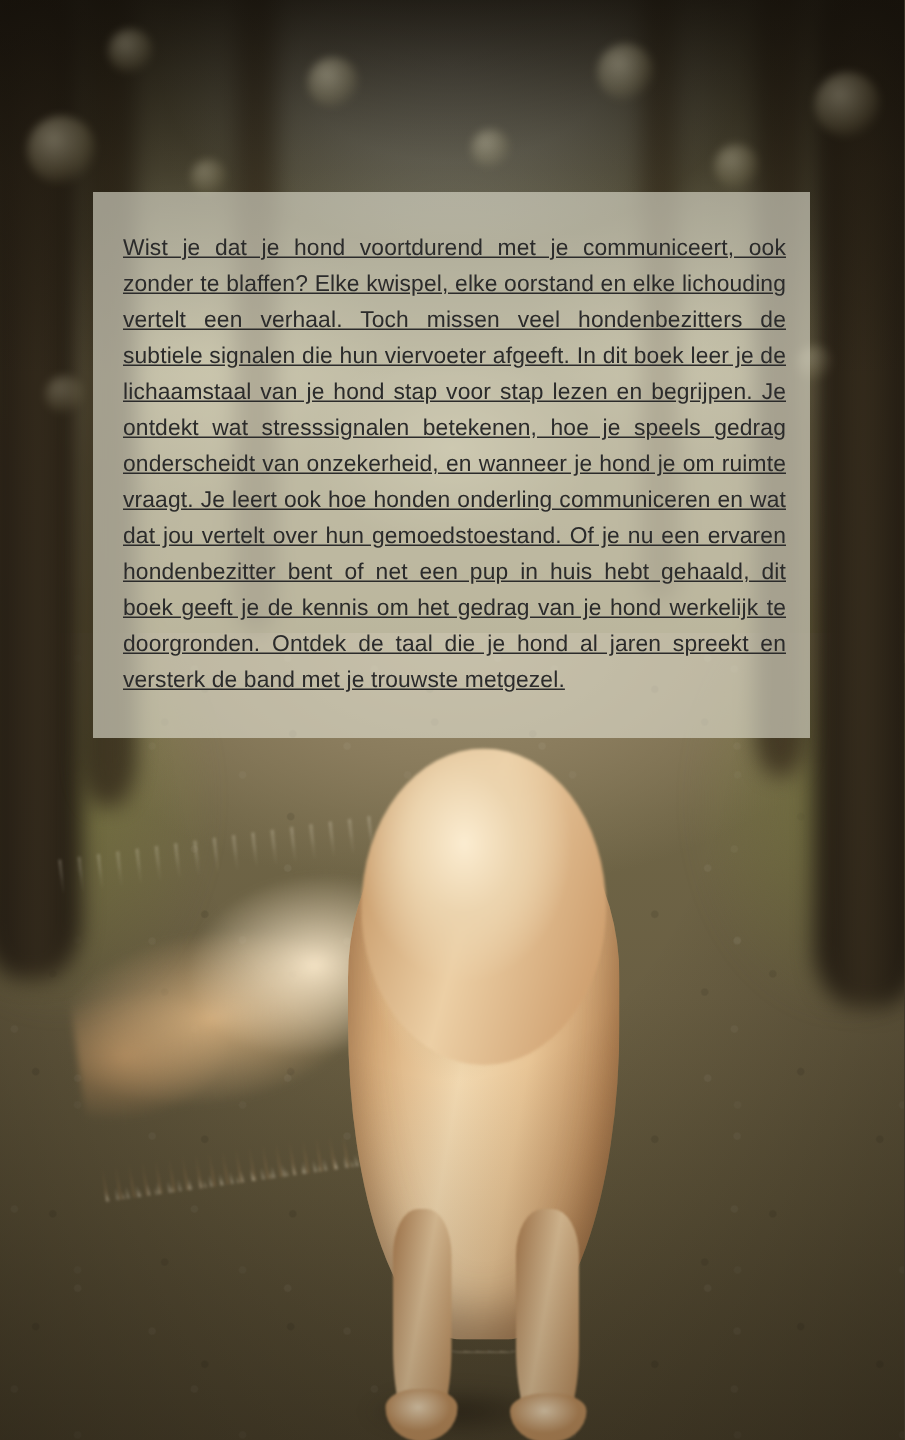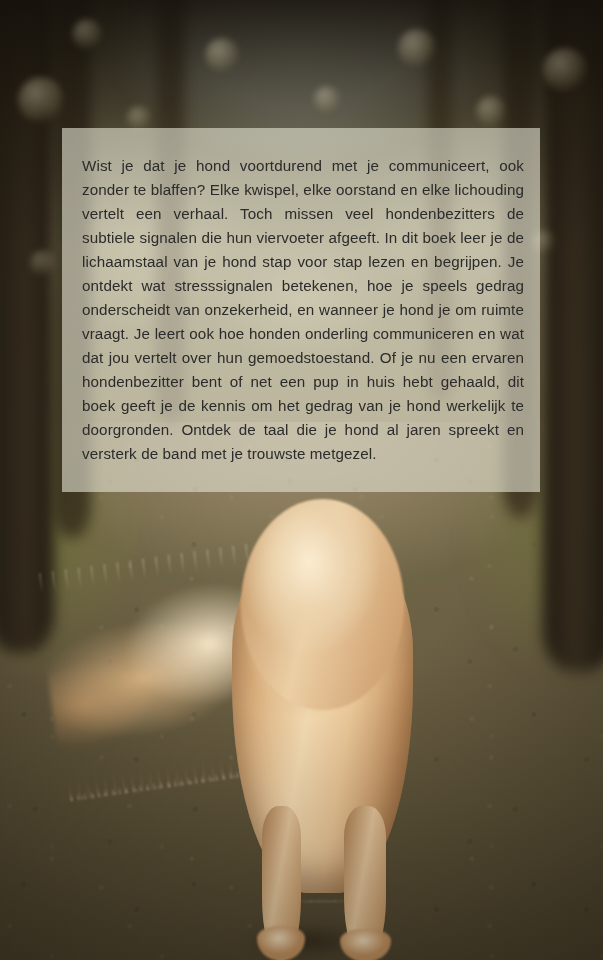--- a/index.html
+++ b/index.html
@@ -217,20 +217,21 @@
     width: 478px;
     padding: 26px 16px 26px 20px;
     box-sizing: border-box;
     background: rgba(226,224,208,0.62);
     color: #2b2b2b;
     font-size: 15.2px;
     line-height: 1.58;
     letter-spacing: 0.1px;
     text-align: justify;
     text-justify: inter-word;
+    text-decoration: underline;
   }
   .text-panel p {
     margin: 0;
   }
 </style>
 </head>
 <body>
 
 <div class="page">
 

